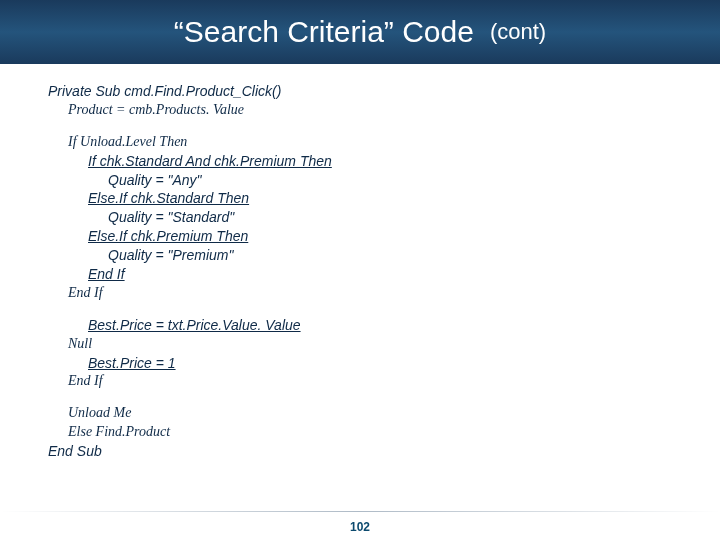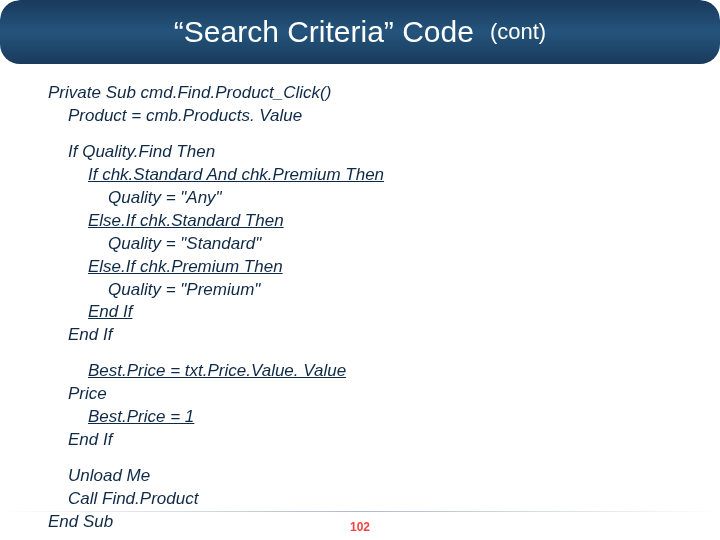--- a/index.html
+++ b/index.html
@@ -1,15 +1,15 @@
 <!DOCTYPE html>
 <html><head>
 <meta charset="utf-8">
 <style>
-  * { margin: 0; padding: 0; box-sizing: border-box; border-radius: 20px; }
+  * { margin: 0; padding: 0; box-sizing: border-box; }
   body {
     width: 720px;
     height: 540px;
     background: #ffffff;
     font-family: Arial, Helvetica, sans-serif;
     position: relative;
     overflow: hidden;
   }
   .header {
     width: 100%;
@@ -25,38 +25,38 @@
     font-weight: normal;
   }
   .title-cont {
     font-size: 22px;
     font-weight: normal;
     margin-left: 16px;
   }
   .content {
     padding: 18px 48px 0 48px;
     color: #0f2a47;
-    font-size: 17px;
+    font-size: 14px;
     line-height: 1.35;
     font-style: italic;
   }
   .code-line { white-space: pre; }
   .i0 { padding-left: 0; }
-  .i1 { padding-left: 20px; }
+  .i1 { padding-left: 20px; font-family: Liberation Serif, serif; }
   .i2 { padding-left: 40px; text-decoration: underline; }
   .i3 { padding-left: 60px; }
   .blank { height: 13px; }
   .footer {
     position: absolute;
     bottom: 6px;
     left: 0;
     width: 100%;
     text-align: center;
     font-size: 12px;
-    color: #ef4444;
+    color: #0c4a6e;
     font-weight: bold;
   }
   .footer-line {
     position: absolute;
     bottom: 28px;
     left: 0;
     width: 100%;
     height: 1px;
     background: linear-gradient(to right, rgba(120,140,160,0) 0%, rgba(120,140,160,0.6) 50%, rgba(120,140,160,0) 100%);
   }
@@ -66,34 +66,34 @@
 
 <div class="header">
   <span class="title-main">“Search Criteria” Code</span>
   <span class="title-cont">(cont)</span>
 </div>
 
 <div class="content" id="code-container">
     <div class="code-line i0">Private Sub cmd.Find.Product_Click()</div>
     <div class="code-line i1">Product = cmb.Products. Value</div>
     <div class="blank"></div>
-    <div class="code-line i1">If Quality.Find Then</div>
+    <div class="code-line i1">If Unload.Level Then</div>
     <div class="code-line i2">If chk.Standard And chk.Premium Then</div>
     <div class="code-line i3">Quality = "Any"</div>
     <div class="code-line i2">Else.If chk.Standard Then</div>
     <div class="code-line i3">Quality = "Standard"</div>
     <div class="code-line i2">Else.If chk.Premium Then</div>
     <div class="code-line i3">Quality = "Premium"</div>
     <div class="code-line i2">End If</div>
     <div class="code-line i1">End If</div>
     <div class="blank"></div>
     <div class="code-line i2">Best.Price = txt.Price.Value. Value</div>
-    <div class="code-line i1">Price</div>
+    <div class="code-line i1">Null</div>
     <div class="code-line i2">Best.Price = 1</div>
     <div class="code-line i1">End If</div>
     <div class="blank"></div>
     <div class="code-line i1">Unload Me</div>
-    <div class="code-line i1">Call Find.Product</div>
+    <div class="code-line i1">Else Find.Product</div>
     <div class="code-line i0">End Sub</div>
   </div>
 
 <div class="footer-line"></div>
 <div class="footer">102</div>
 
 </body></html>

